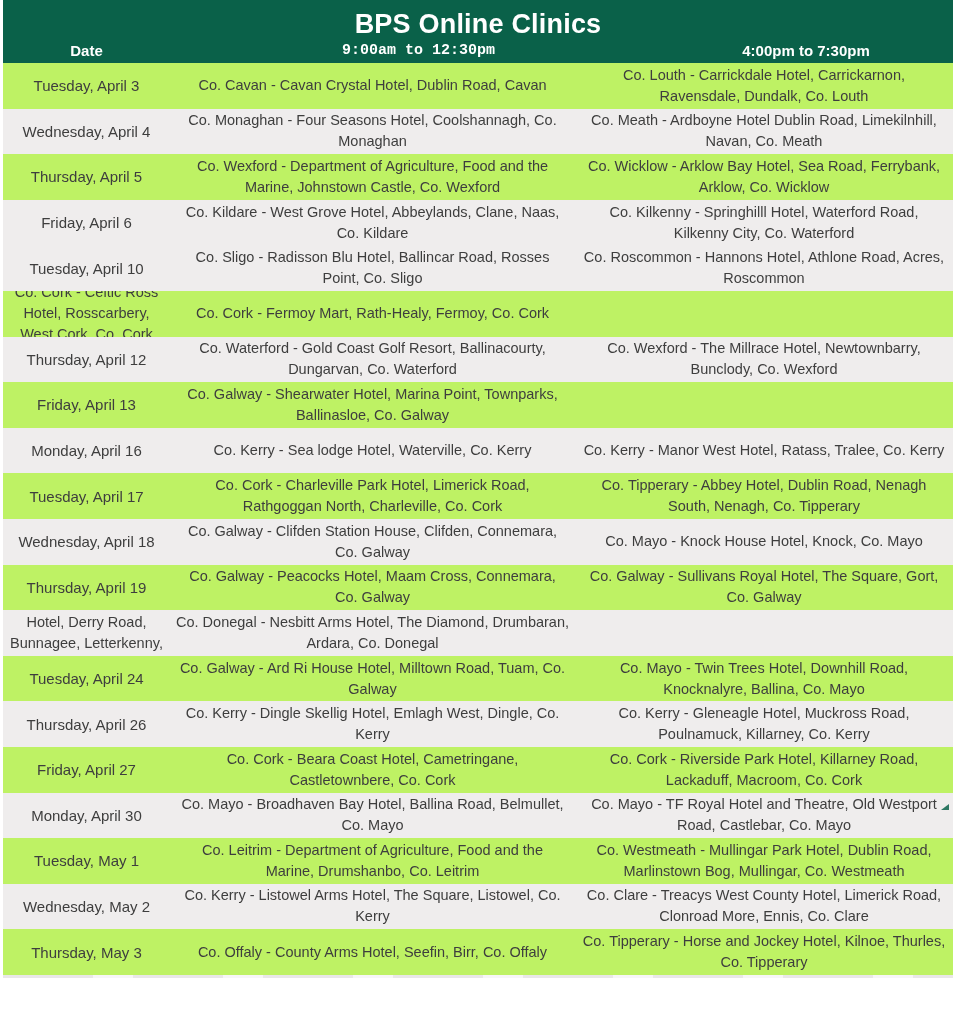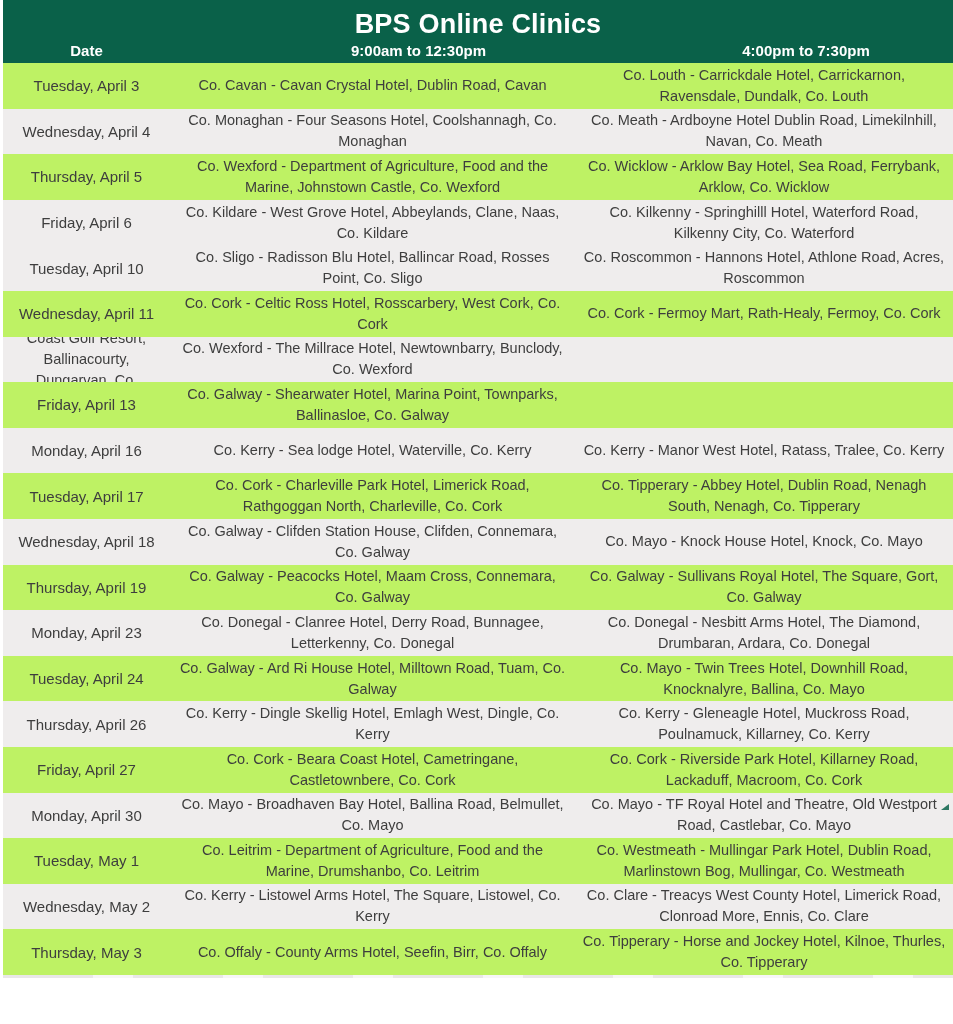--- a/index.html
+++ b/index.html
@@ -16,21 +16,21 @@
   }
   .title{
     height:40px;display:flex;align-items:flex-end;justify-content:center;
     font-size:27px;font-weight:700;letter-spacing:0.2px;padding-top:2px;box-sizing:border-box;
   }
   .cols{
     height:21px;display:grid;grid-template-columns:167px 405px 378px;
     align-items:center;font-size:15px;font-weight:700;
   }
   .col-h{text-align:center;white-space:nowrap;}
-  .morning-h{transform:translateX(46px);}
+  .morning-h{transform:translateX(46px);font-family:Liberation Mono, monospace;}
   .evening-h{transform:translateX(42px);}
   
   .rows{margin-left:3px;width:950px;}
   .row{
     display:grid;grid-template-columns:167px 405px 378px;
     height:45.6px;background:#bef264;
   }
   .row.alt{background:var(--alt,#efeded);}
   .cell{
     display:flex;align-items:center;justify-content:center;
@@ -85,25 +85,25 @@
       <div class="cell date">Friday, April 6</div>
       <div class="cell morning">Co. Kildare - West Grove Hotel, Abbeylands, Clane, Naas, Co. Kildare</div>
       <div class="cell evening">Co. Kilkenny - Springhilll Hotel, Waterford Road, Kilkenny City, Co. Waterford</div>
     </div>
       <div class="row alt">
       <div class="cell date">Tuesday, April 10</div>
       <div class="cell morning">Co. Sligo - Radisson Blu Hotel, Ballincar Road, Rosses Point, Co. Sligo</div>
       <div class="cell evening">Co. Roscommon - Hannons Hotel, Athlone Road, Acres, Roscommon</div>
     </div>
       <div class="row">
-      <div class="cell date">Wednesday, April 11</div>
       <div class="cell morning">Co. Cork - Celtic Ross Hotel, Rosscarbery, West Cork, Co. Cork</div>
       <div class="cell evening">Co. Cork - Fermoy Mart, Rath-Healy, Fermoy, Co. Cork</div>
     </div>
       <div class="row alt">
+      <div class="cell date">Thursday, April 12</div>
       <div class="cell morning">Co. Waterford - Gold Coast Golf Resort, Ballinacourty, Dungarvan, Co. Waterford</div>
       <div class="cell evening">Co. Wexford - The Millrace Hotel, Newtownbarry, Bunclody, Co. Wexford</div>
     </div>
       <div class="row">
       <div class="cell date">Friday, April 13</div>
       <div class="cell morning">Co. Galway - Shearwater Hotel, Marina Point, Townparks, Ballinasloe, Co. Galway</div>
       <div class="cell evening"></div>
     </div>
       <div class="row alt">
       <div class="cell date">Monday, April 16</div>
@@ -119,21 +119,20 @@
       <div class="cell date">Wednesday, April 18</div>
       <div class="cell morning">Co. Galway - Clifden Station House, Clifden, Connemara, Co. Galway</div>
       <div class="cell evening">Co. Mayo - Knock House Hotel, Knock, Co. Mayo</div>
     </div>
       <div class="row">
       <div class="cell date">Thursday, April 19</div>
       <div class="cell morning">Co. Galway - Peacocks Hotel, Maam Cross, Connemara, Co. Galway</div>
       <div class="cell evening">Co. Galway - Sullivans Royal Hotel, The Square, Gort, Co. Galway</div>
     </div>
       <div class="row alt">
-      <div class="cell date">Monday, April 23</div>
       <div class="cell morning">Co. Donegal - Clanree Hotel, Derry Road, Bunnagee, Letterkenny, Co. Donegal</div>
       <div class="cell evening">Co. Donegal - Nesbitt Arms Hotel, The Diamond, Drumbaran, Ardara, Co. Donegal</div>
     </div>
       <div class="row">
       <div class="cell date">Tuesday, April 24</div>
       <div class="cell evening">Co. Galway - Ard Ri House Hotel, Milltown Road, Tuam, Co. Galway</div>
       <div class="cell morning">Co. Mayo - Twin Trees Hotel, Downhill Road, Knocknalyre, Ballina, Co. Mayo</div>
     </div>
       <div class="row alt">
       <div class="cell date">Thursday, April 26</div>

